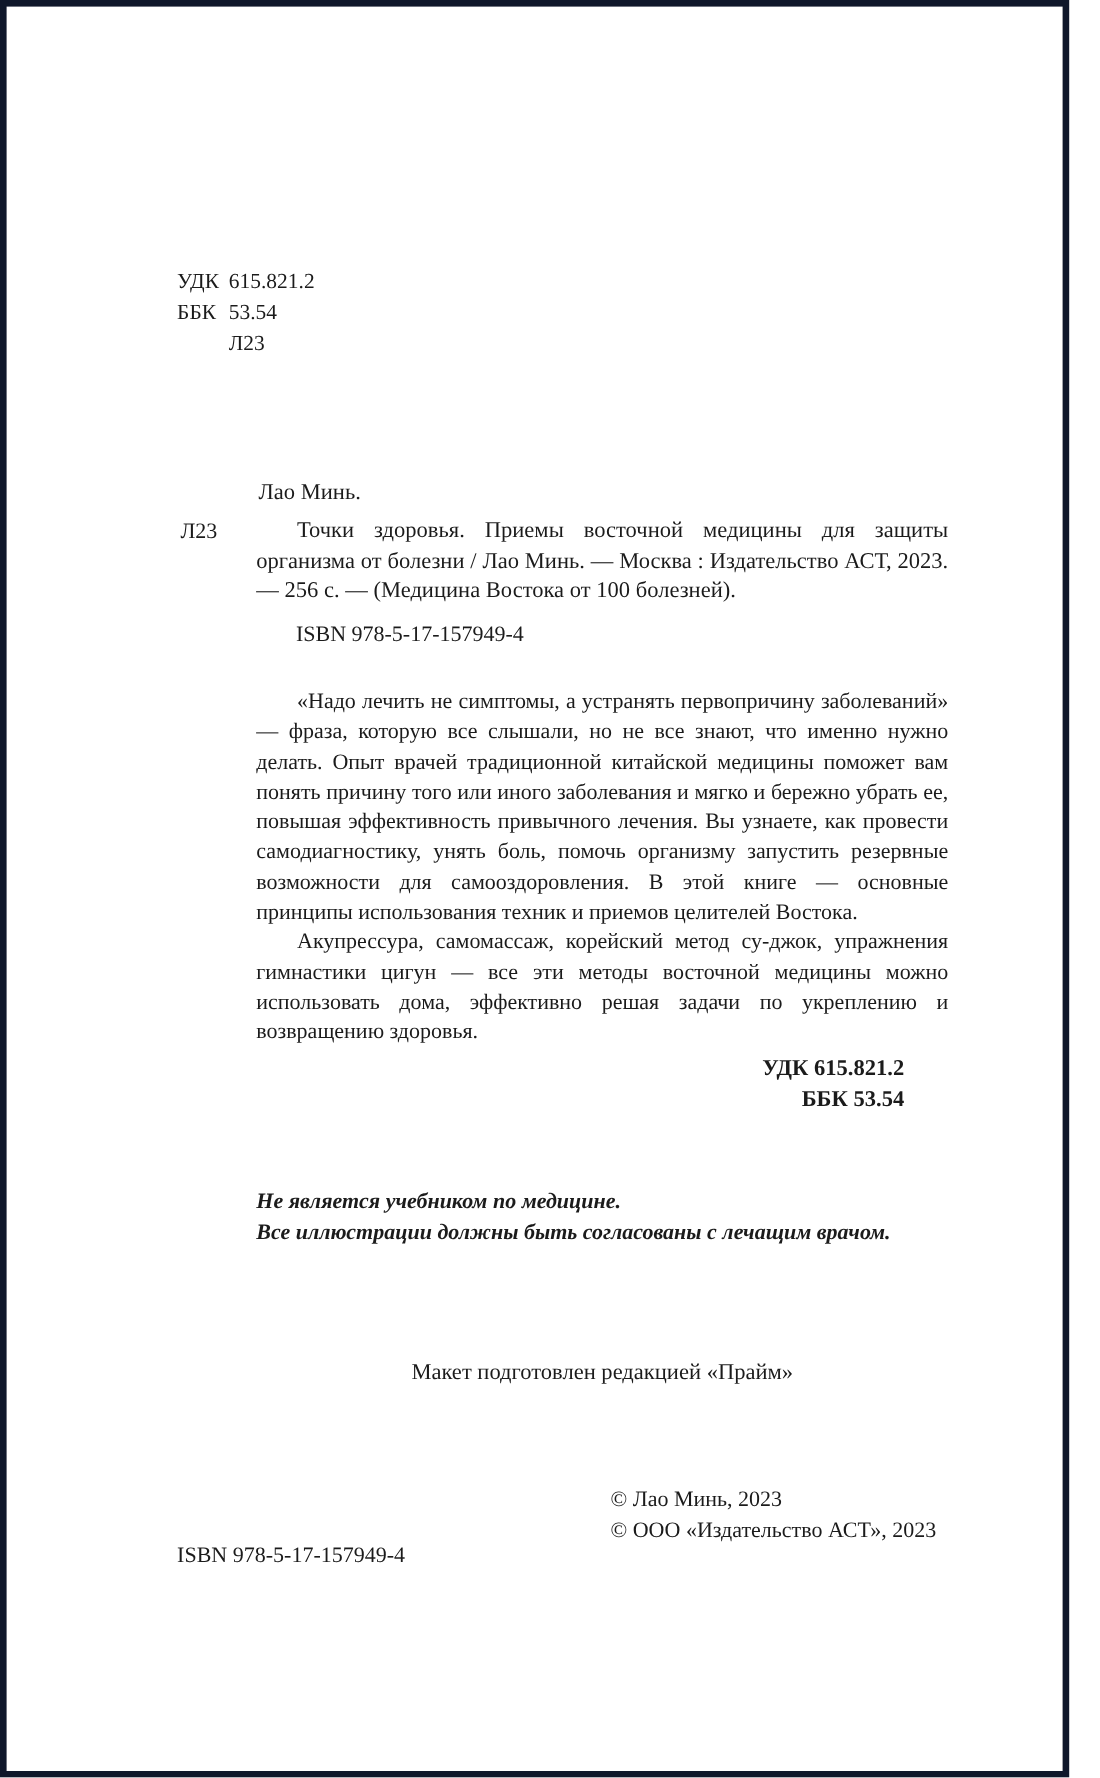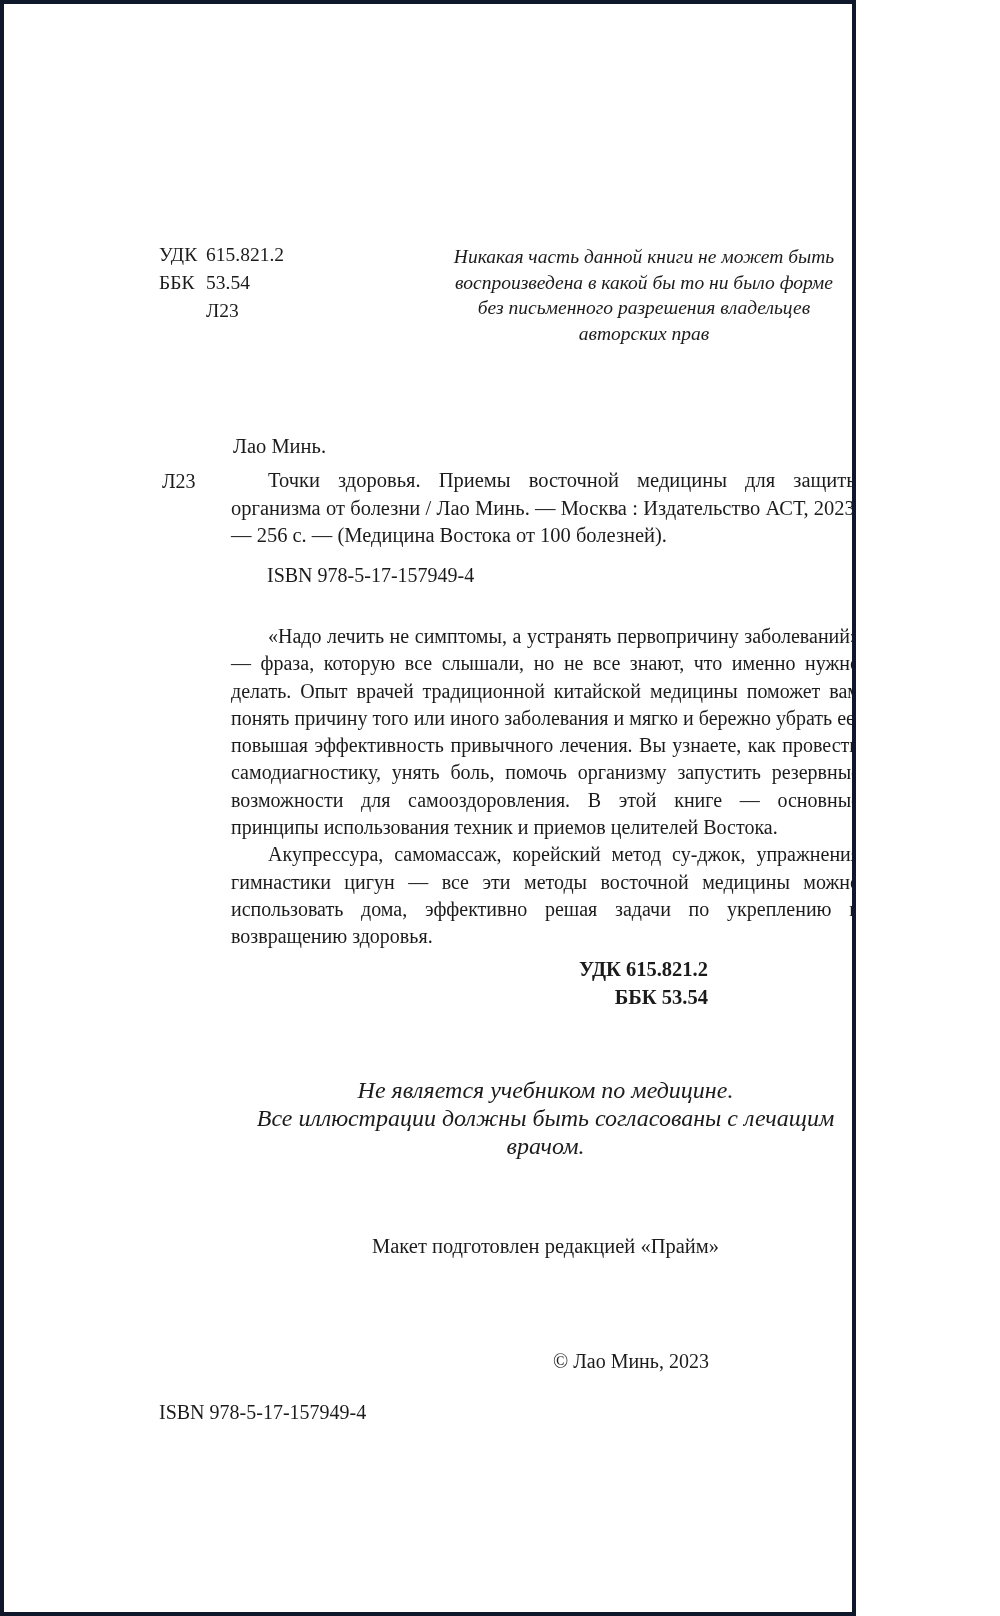--- a/index.html
+++ b/index.html
@@ -2,25 +2,25 @@
 <html lang="ru"><head>
 <meta charset="utf-8">
 <style>
   html, body {
     margin: 0;
     padding: 0;
     background: #ffffff;
   }
   .page {
     position: relative;
-    width: 856px;
+    width: 972px;
     height: 1616px;
     background: #ffffff;
     box-sizing: border-box;
-    border: 4px solid #0f172a;
+    border: 6px solid #0f172a;
     font-family: "Liberation Serif", "DejaVu Serif", serif;
     color: #1b1b1b;
     overflow: hidden;
   }
 
   
   .top-codes {
     position: absolute;
     left: 155px;
     top: 237px;
@@ -103,24 +103,25 @@
     font-size: 20.5px;
     line-height: 28px;
   }
 
   
   .disclaimer {
     position: absolute;
     left: 227px;
     top: 1072px;
     width: 629px;
-    text-align: center;
+    text-align: left;
     font-style: italic;
-    font-size: 24px;
+    font-size: 20px;
     line-height: 28px;
+    font-weight: bold;
   }
 
   
   .imprint-line {
     position: absolute;
     left: 227px;
     top: 1231px;
     width: 629px;
     text-align: center;
     font-size: 20.5px;
@@ -151,26 +152,20 @@
       <span class="code-label">УДК</span><span class="code-value">615.821.2</span>
     </div>
     <div class="code-row">
       <span class="code-label">ББК</span><span class="code-value">53.54</span>
     </div>
     <div class="code-row">
       <span class="code-label"></span><span class="code-value">Л23</span>
     </div>
   </div>
 
-  <div class="rights-notice">
-    <div>Никакая часть данной книги не может быть</div>
-    <div>воспроизведена в какой бы то ни было форме</div>
-    <div>без письменного разрешения владельцев</div>
-    <div>авторских прав</div>
-  </div>
 
   <div class="author">Лао Минь.</div>
 
   <div class="card-code">Л23</div>
 
   <p class="card-desc">Точки здоровья. Приемы восточной медицины для защиты организма от болезни / Лао Минь. — Москва : Издательство АСТ, 2023.  — 256 с.  — (Медицина Востока от 100 болезней).</p>
 
   <div class="isbn-card">ISBN 978-5-17-157949-4</div>
 
   <div class="annotation">
@@ -187,15 +182,16 @@
     <div>Не является учебником по медицине.</div>
     <div>Все иллюстрации должны быть согласованы с лечащим врачом.</div>
   </div>
 
   <div class="imprint-line">Макет подготовлен редакцией «Прайм»</div>
 
   <div class="isbn-footer">ISBN 978-5-17-157949-4</div>
 
   <div class="copyrights">
     <div>© Лао Минь, 2023</div>
+    <div>© ООО «Издательство АСТ», 2023</div>
   </div>
 
 </div>
 
 </body></html>

